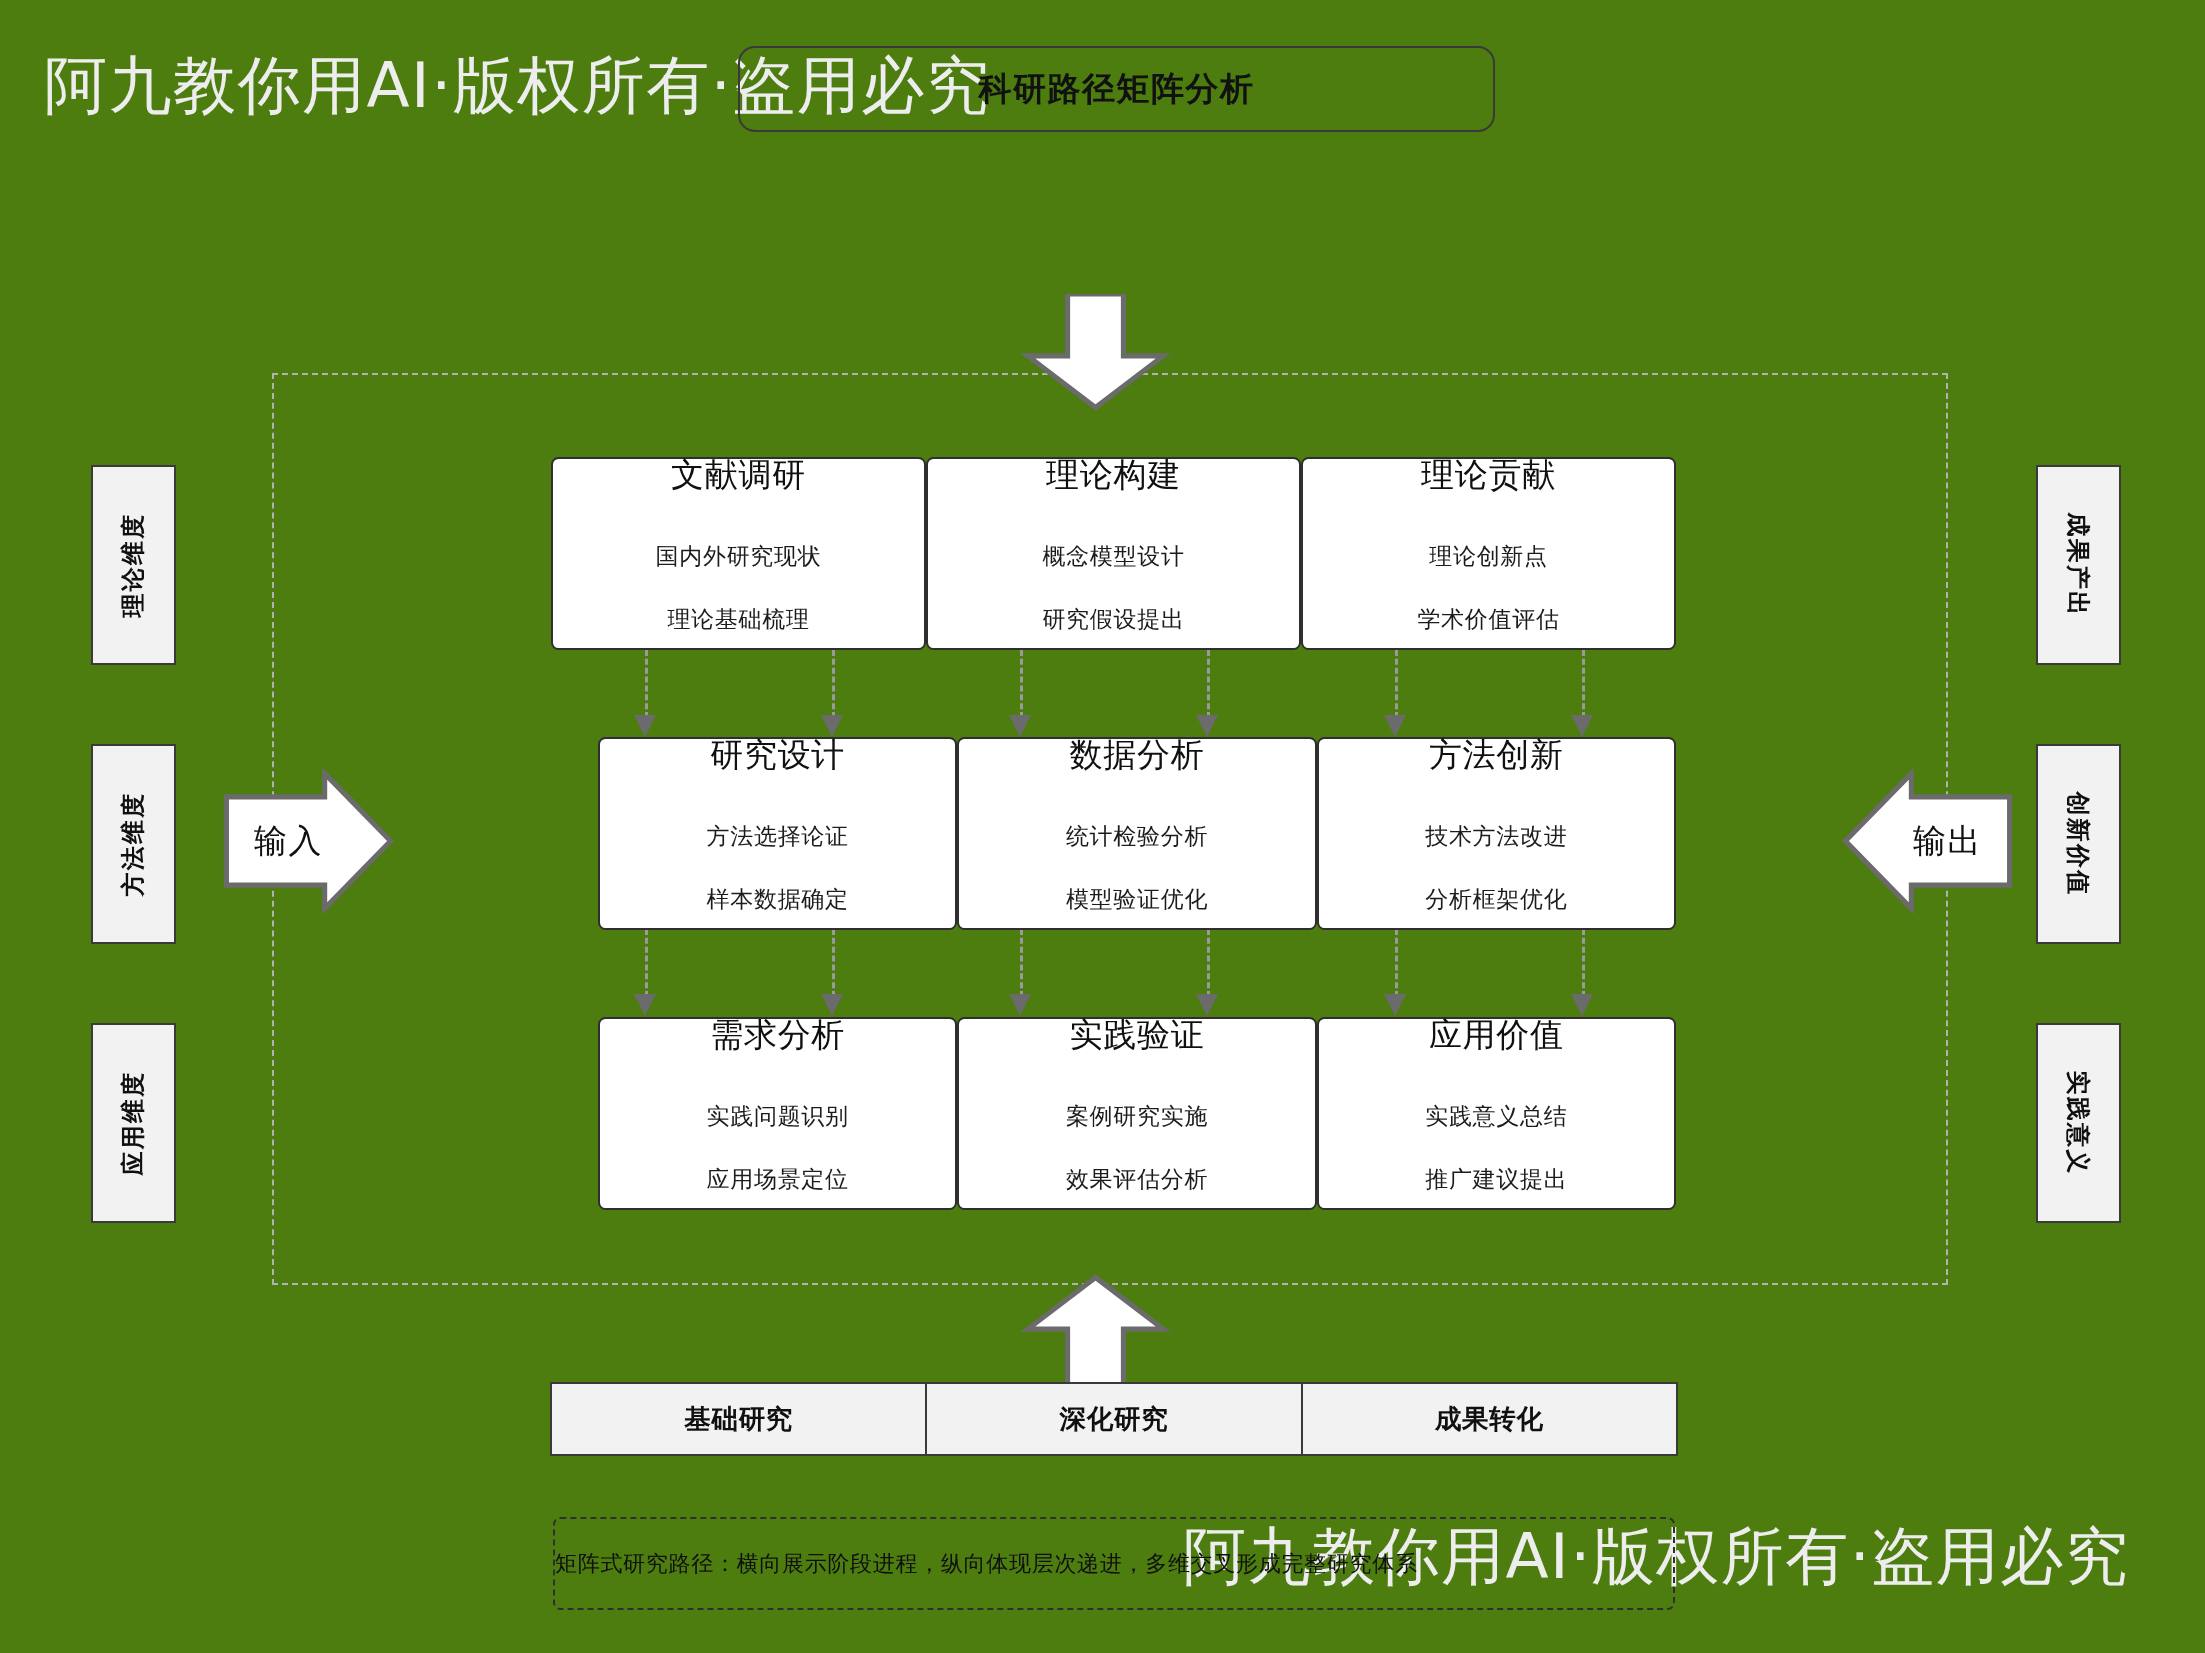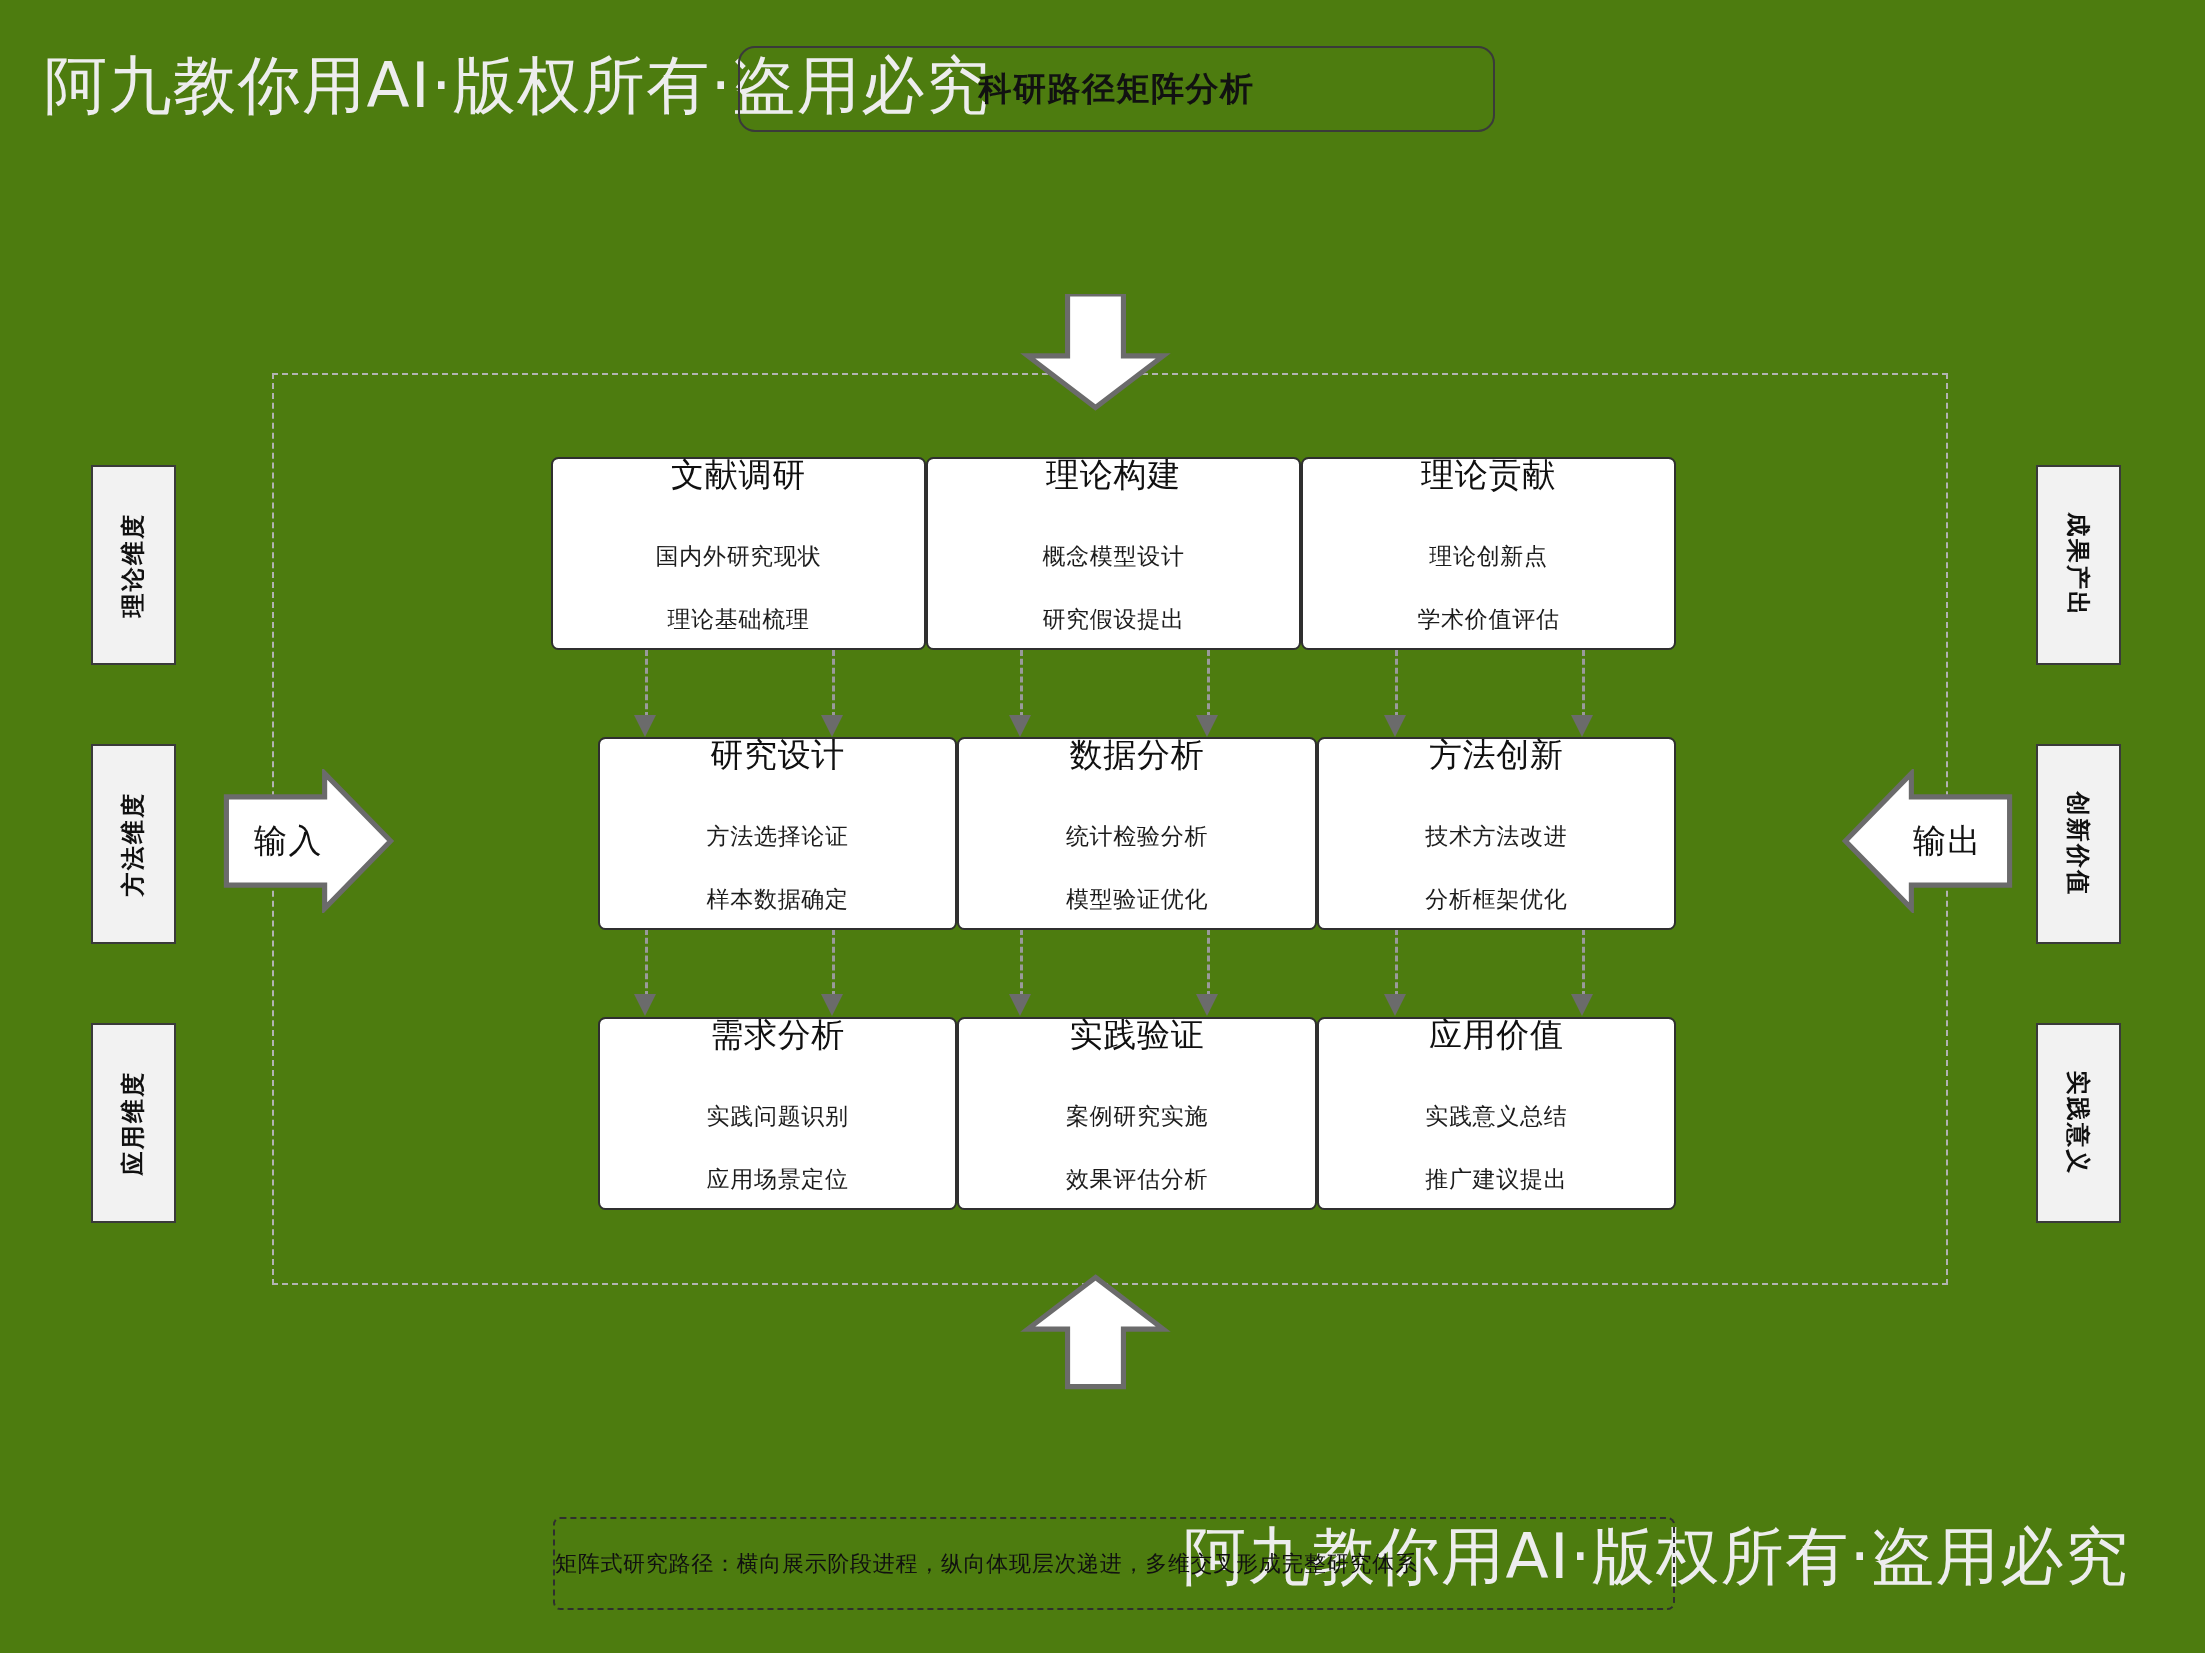--- a/index.html
+++ b/index.html
@@ -407,19 +407,24 @@
     </div>
 
   </div>
 
   <div class="block-arrow ba-up">
     <svg viewBox="0 0 208 160" preserveAspectRatio="none">
       <polygon points="104,6 196,76 142,76 142,154 66,154 66,76 12,76" fill="#ffffff" stroke="#6b6b6b" stroke-width="7" stroke-linejoin="miter"></polygon>
     </svg>
   </div>
 
+  <div class="bar bar-bottom">
+    <div class="bar-cell">基础研究</div>
+    <div class="bar-cell">深化研究</div>
+    <div class="bar-cell">成果转化</div>
+  </div>
 
   <div class="footer-note">
     <div class="footer-text">矩阵式研究路径：横向展示阶段进程，纵向体现层次递进，多维交叉形成完整研究体系</div>
   </div>
 
 </div>
 
 
 </body></html>

